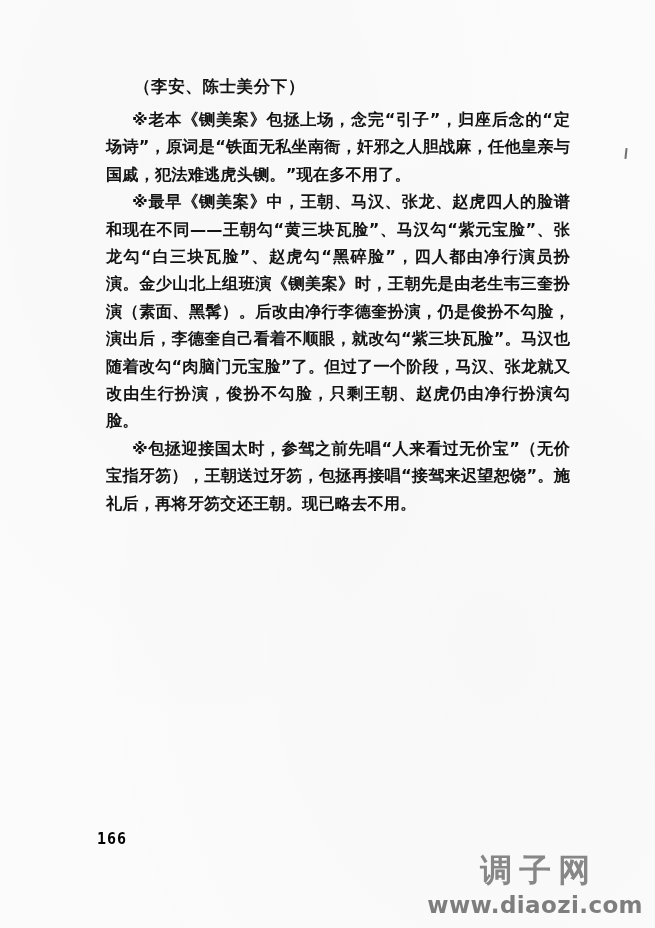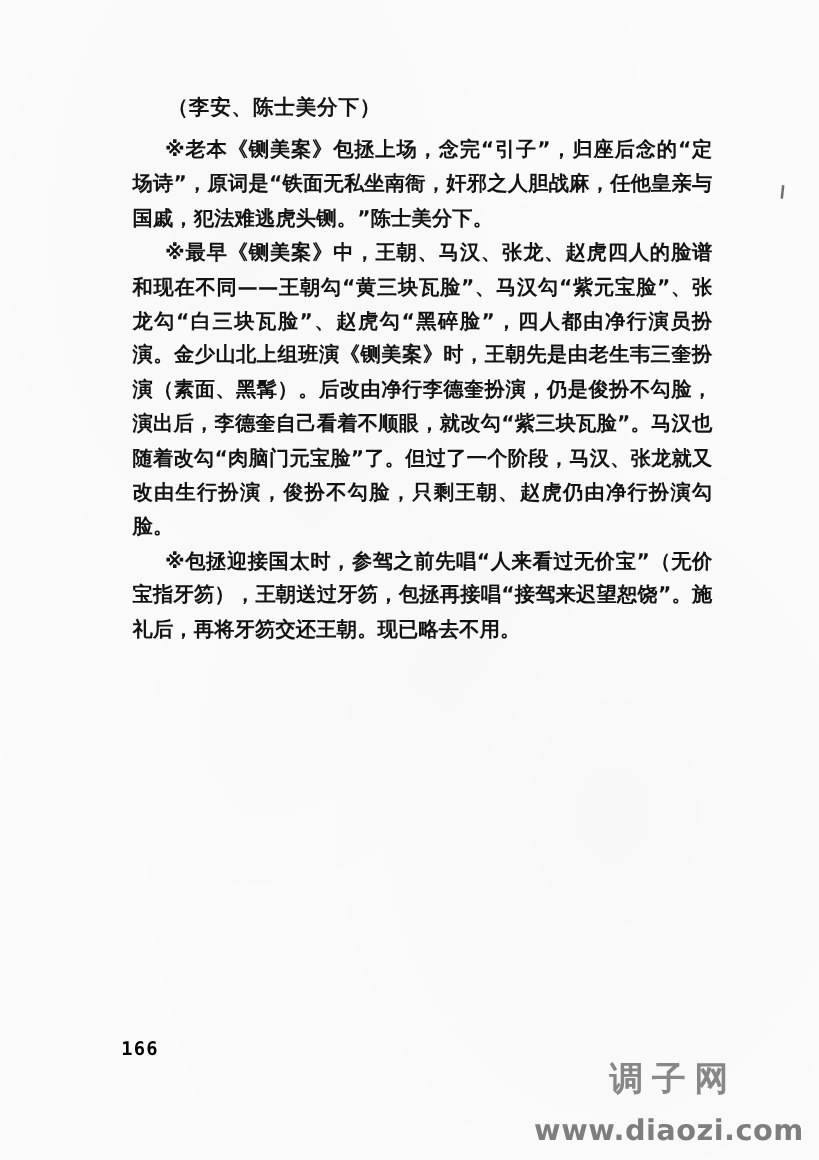--- a/index.html
+++ b/index.html
@@ -89,50 +89,50 @@
   }
 
   .watermark {
     position: absolute;
     right: 12px;
     bottom: 10px;
     text-align: center;
     user-select: none;
   }
   .watermark-cn {
-    font-family: Liberation Sans, sans-serif;
-    font-size: 27px;
+    font-family: Liberation Mono, monospace;
+    font-size: 32px;
     font-weight: 700;
     color: #878787;
     letter-spacing: 7px;
     line-height: 36px;
     padding-left: 7px;
     text-align: center;
   }
   .watermark-url {
     font-family: "DejaVu Sans", "Liberation Sans", sans-serif;
     font-size: 23px;
     font-weight: 700;
     color: #7e7e7e;
     letter-spacing: 0.4px;
     line-height: 26px;
-    margin-top: 11px;
+    margin-top: 1px;
   }
 </style>
 </head>
 <body>
 
 <div class="page">
   <div class="paper-grain"></div>
 
   <div class="text-block">
 
     <p class="scene-note">（李安、陈士美分下）</p>
 
-    <p class="para">※老本《铡美案》包拯上场，念完“引子”，归座后念的“定场诗”，原词是“铁面无私坐南衙，奸邪之人胆战麻，任他皇亲与国戚，犯法难逃虎头铡。”陈士美分下。</p>
+    <p class="para">※老本《铡美案》包拯上场，念完“引子”，归座后念的“定场诗”，原词是“铁面无私坐南衙，奸邪之人胆战麻，任他皇亲与国戚，犯法难逃虎头铡。”现在多不用了。</p>
 
 
     <p class="para">※最早《铡美案》中，王朝、马汉、张龙、赵虎四人的脸谱和现在不同——王朝勾“黄三块瓦脸”、马汉勾“紫元宝脸”、张龙勾“白三块瓦脸”、赵虎勾“黑碎脸”，四人都由净行演员扮演。金少山北上组班演《铡美案》时，王朝先是由老生韦三奎扮演（素面、黑髯）。后改由净行李德奎扮演，仍是俊扮不勾脸，演出后，李德奎自己看着不顺眼，就改勾“紫三块瓦脸”。马汉也随着改勾“肉脑门元宝脸”了。但过了一个阶段，马汉、张龙就又改由生行扮演，俊扮不勾脸，只剩王朝、赵虎仍由净行扮演勾脸。</p>
 
     <p class="para">※包拯迎接国太时，参驾之前先唱“人来看过无价宝”（无价宝指牙笏），王朝送过牙笏，包拯再接唱“接驾来迟望恕饶”。施礼后，再将牙笏交还王朝。现已略去不用。</p>
 
   </div>
 
   <div class="speck"></div>
 

